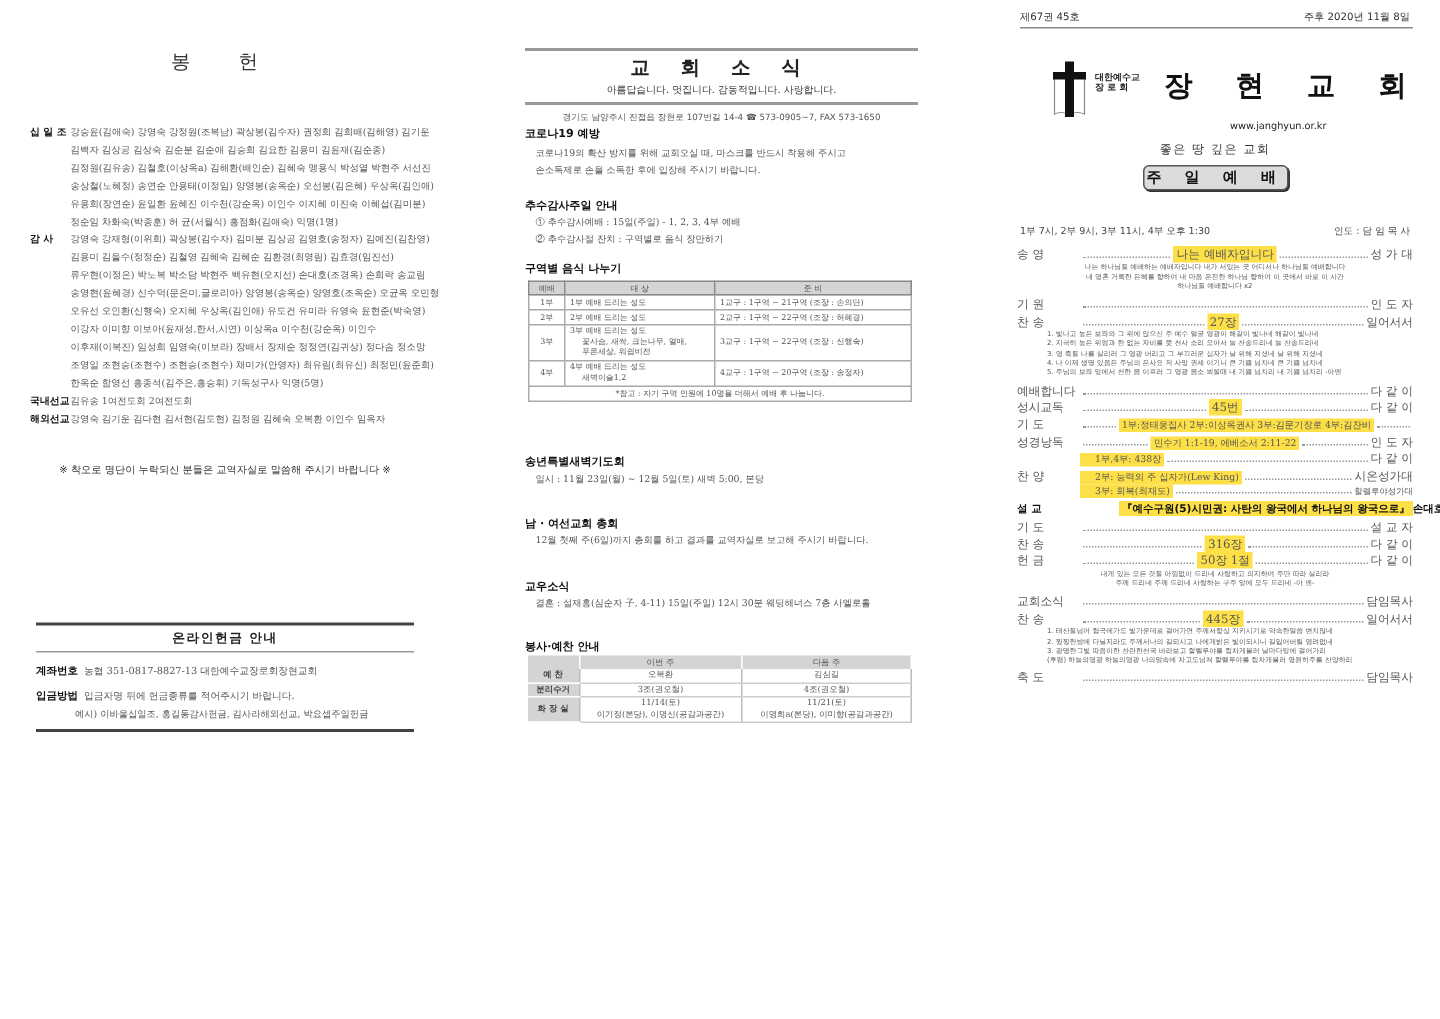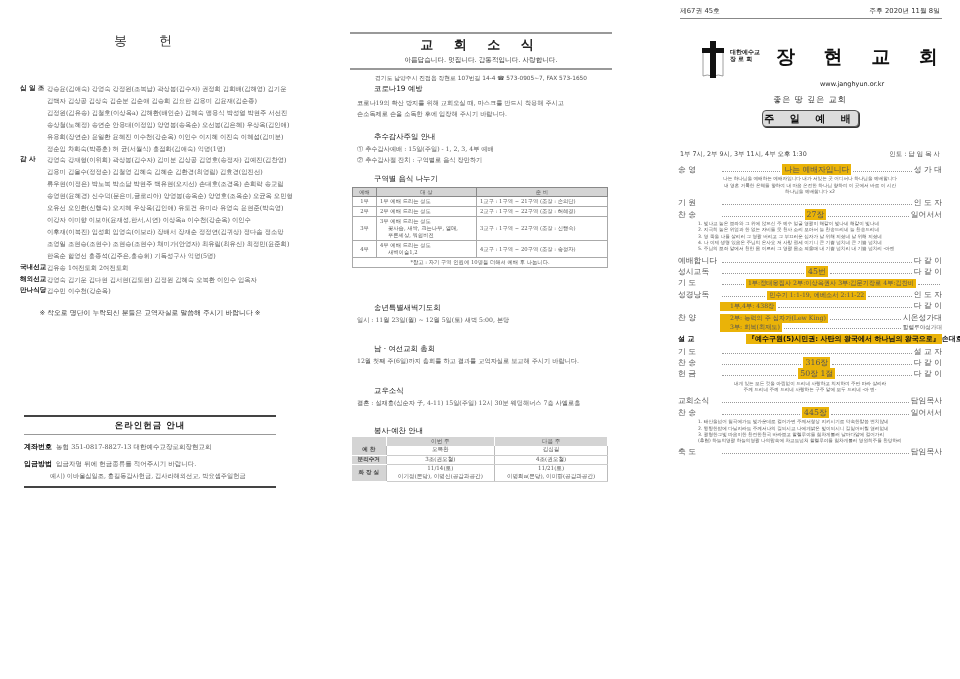--- a/index.html
+++ b/index.html
@@ -27,21 +27,21 @@
   .online-ex { font-size: 6.2px; color: #555; margin-top: 3px; padding-left: 26px; white-space: nowrap; }
   .online-foot { border-bottom: 2px solid #444; margin-top: 5px; }
 
   
   .news-rule1 { position: absolute; top: 32px; left: 20px; width: 262px; border-top: 2px solid #999; }
   .news-title { position: absolute; top: 36px; left: 20px; width: 262px; text-align: center; font-size: 13px; font-weight: bold; letter-spacing: 8px; color: #222; }
   .news-sub { position: absolute; top: 56px; left: 20px; width: 262px; text-align: center; font-family: "DejaVu Sans", sans-serif; font-size: 6.6px; color: #333; }
   .news-rule2 { position: absolute; top: 68px; left: 20px; width: 262px; border-top: 2px solid #999; }
   .news-addr { position: absolute; top: 74px; left: 20px; width: 262px; text-align: center; font-family: "DejaVu Sans", sans-serif; font-size: 5.8px; color: #555; white-space: nowrap; }
 
-  .sec-h { position: absolute; left: 20px; font-family: "DejaVu Sans", sans-serif; font-weight: normal; font-size: 7.4px; color: #111; margin-left: 24px; }
+  .sec-h { position: absolute; left: 20px; font-family: "DejaVu Sans", sans-serif; font-weight: bold; font-size: 7.4px; color: #111; }
   .sec-t { position: absolute; left: 27px; width: 265px; font-size: 6.2px; line-height: 11px; color: #555; white-space: nowrap; }
 
   table { border-collapse: collapse; }
   .food { position: absolute; top: 187px; left: 22px; width: 256px; border: 1px solid #333; font-size: 5.3px; color: #555; }
   .food th { background: #d4d4d4; font-weight: normal; height: 9px; border: 1px solid #888; text-align: center; }
   .food td { border: 1px solid #aaa; padding: 1px 3px; vertical-align: middle; }
   .food td.c { text-align: center; }
   .food tr.tall td { line-height: 7px; }
 
   .serve { position: absolute; top: 437px; left: 22px; width: 256px; font-size: 5.6px; color: #555; }
@@ -60,21 +60,21 @@
   .motto { position: absolute; top: 94px; left: 0; width: 300px; text-align: center; font-family: "DejaVu Sans", sans-serif; font-size: 8px; color: #333; letter-spacing: 1px; }
   .svc-badge { position: absolute; top: 110px; left: 102px; width: 97px; height: 17px; background: #dcdcdc; border: 1px solid #555; border-radius: 4px; box-shadow: 1px 1px 0 #333; text-align: center; font-family: "DejaVu Sans", sans-serif; font-weight: bold; font-size: 10px; line-height: 15px; letter-spacing: 6px; color: #111; }
 
   .times { position: absolute; top: 150px; left: 20px; font-family: "DejaVu Sans", sans-serif; font-size: 6.4px; color: #444; }
   .lead { position: absolute; top: 150px; right: 20px; font-family: "DejaVu Sans", sans-serif; font-size: 6.4px; color: #444; }
 
   .order { position: absolute; left: 18px; width: 264px; }
   .oi { display: flex; align-items: baseline; font-size: 7.8px; color: #555; height: 11.4px; white-space: nowrap; }
   .oi .k { width: 42px; flex: 0 0 42px; letter-spacing: 0; }
   .oi .dots { flex: 1; border-bottom: 1px dotted #999; margin: 0 2px 2px; position: relative; height: 1px; }
-  .oi .mid { background: #eab308; padding: 0 2px; text-align: center; }
+  .oi .mid { background: #fde047; padding: 0 2px; text-align: center; }
   .oi .r { text-align: right; }
   .oi.bold { color: #111; font-weight: bold; font-family: "DejaVu Sans", sans-serif; font-size: 7px; }
   .lyr { font-family: "DejaVu Sans", sans-serif; font-size: 4.6px; color: #555; line-height: 6.3px; }
   .lyr.center { text-align: center; }
   .lyr.list { padding-left: 20px; }
   .sub-h { font-size: 6.2px; }
 </style>
 </head>
 <body>
 
@@ -111,26 +111,20 @@
         <div class="offer-names">
           <div>김유송 1여전도회 2여전도회</div>
         </div>
       </div>
       <div class="offer-row">
         <div class="offer-label">해외선교</div>
         <div class="offer-names">
           <div>강영숙 김기운 김다현 김서현(김도현) 김정원 김혜숙 오복환 이인수 임옥자</div>
         </div>
       </div>
-      <div class="offer-row">
-        <div class="offer-label">만나식당</div>
-        <div class="offer-names">
-          <div>김수민 이수천(강순옥)</div>
-        </div>
-      </div>
     </div>
   <div class="offer-note">※ 착오로 명단이 누락되신 분들은 교역자실로 말씀해 주시기 바랍니다 ※</div>
 
   <div class="online">
     <div class="online-head">온라인헌금 안내</div>
     <div class="online-row">
       <b>계좌번호</b>
       <span>농협 351-0817-8827-13 대한예수교장로회장현교회</span>
     </div>
     <div class="online-row">

